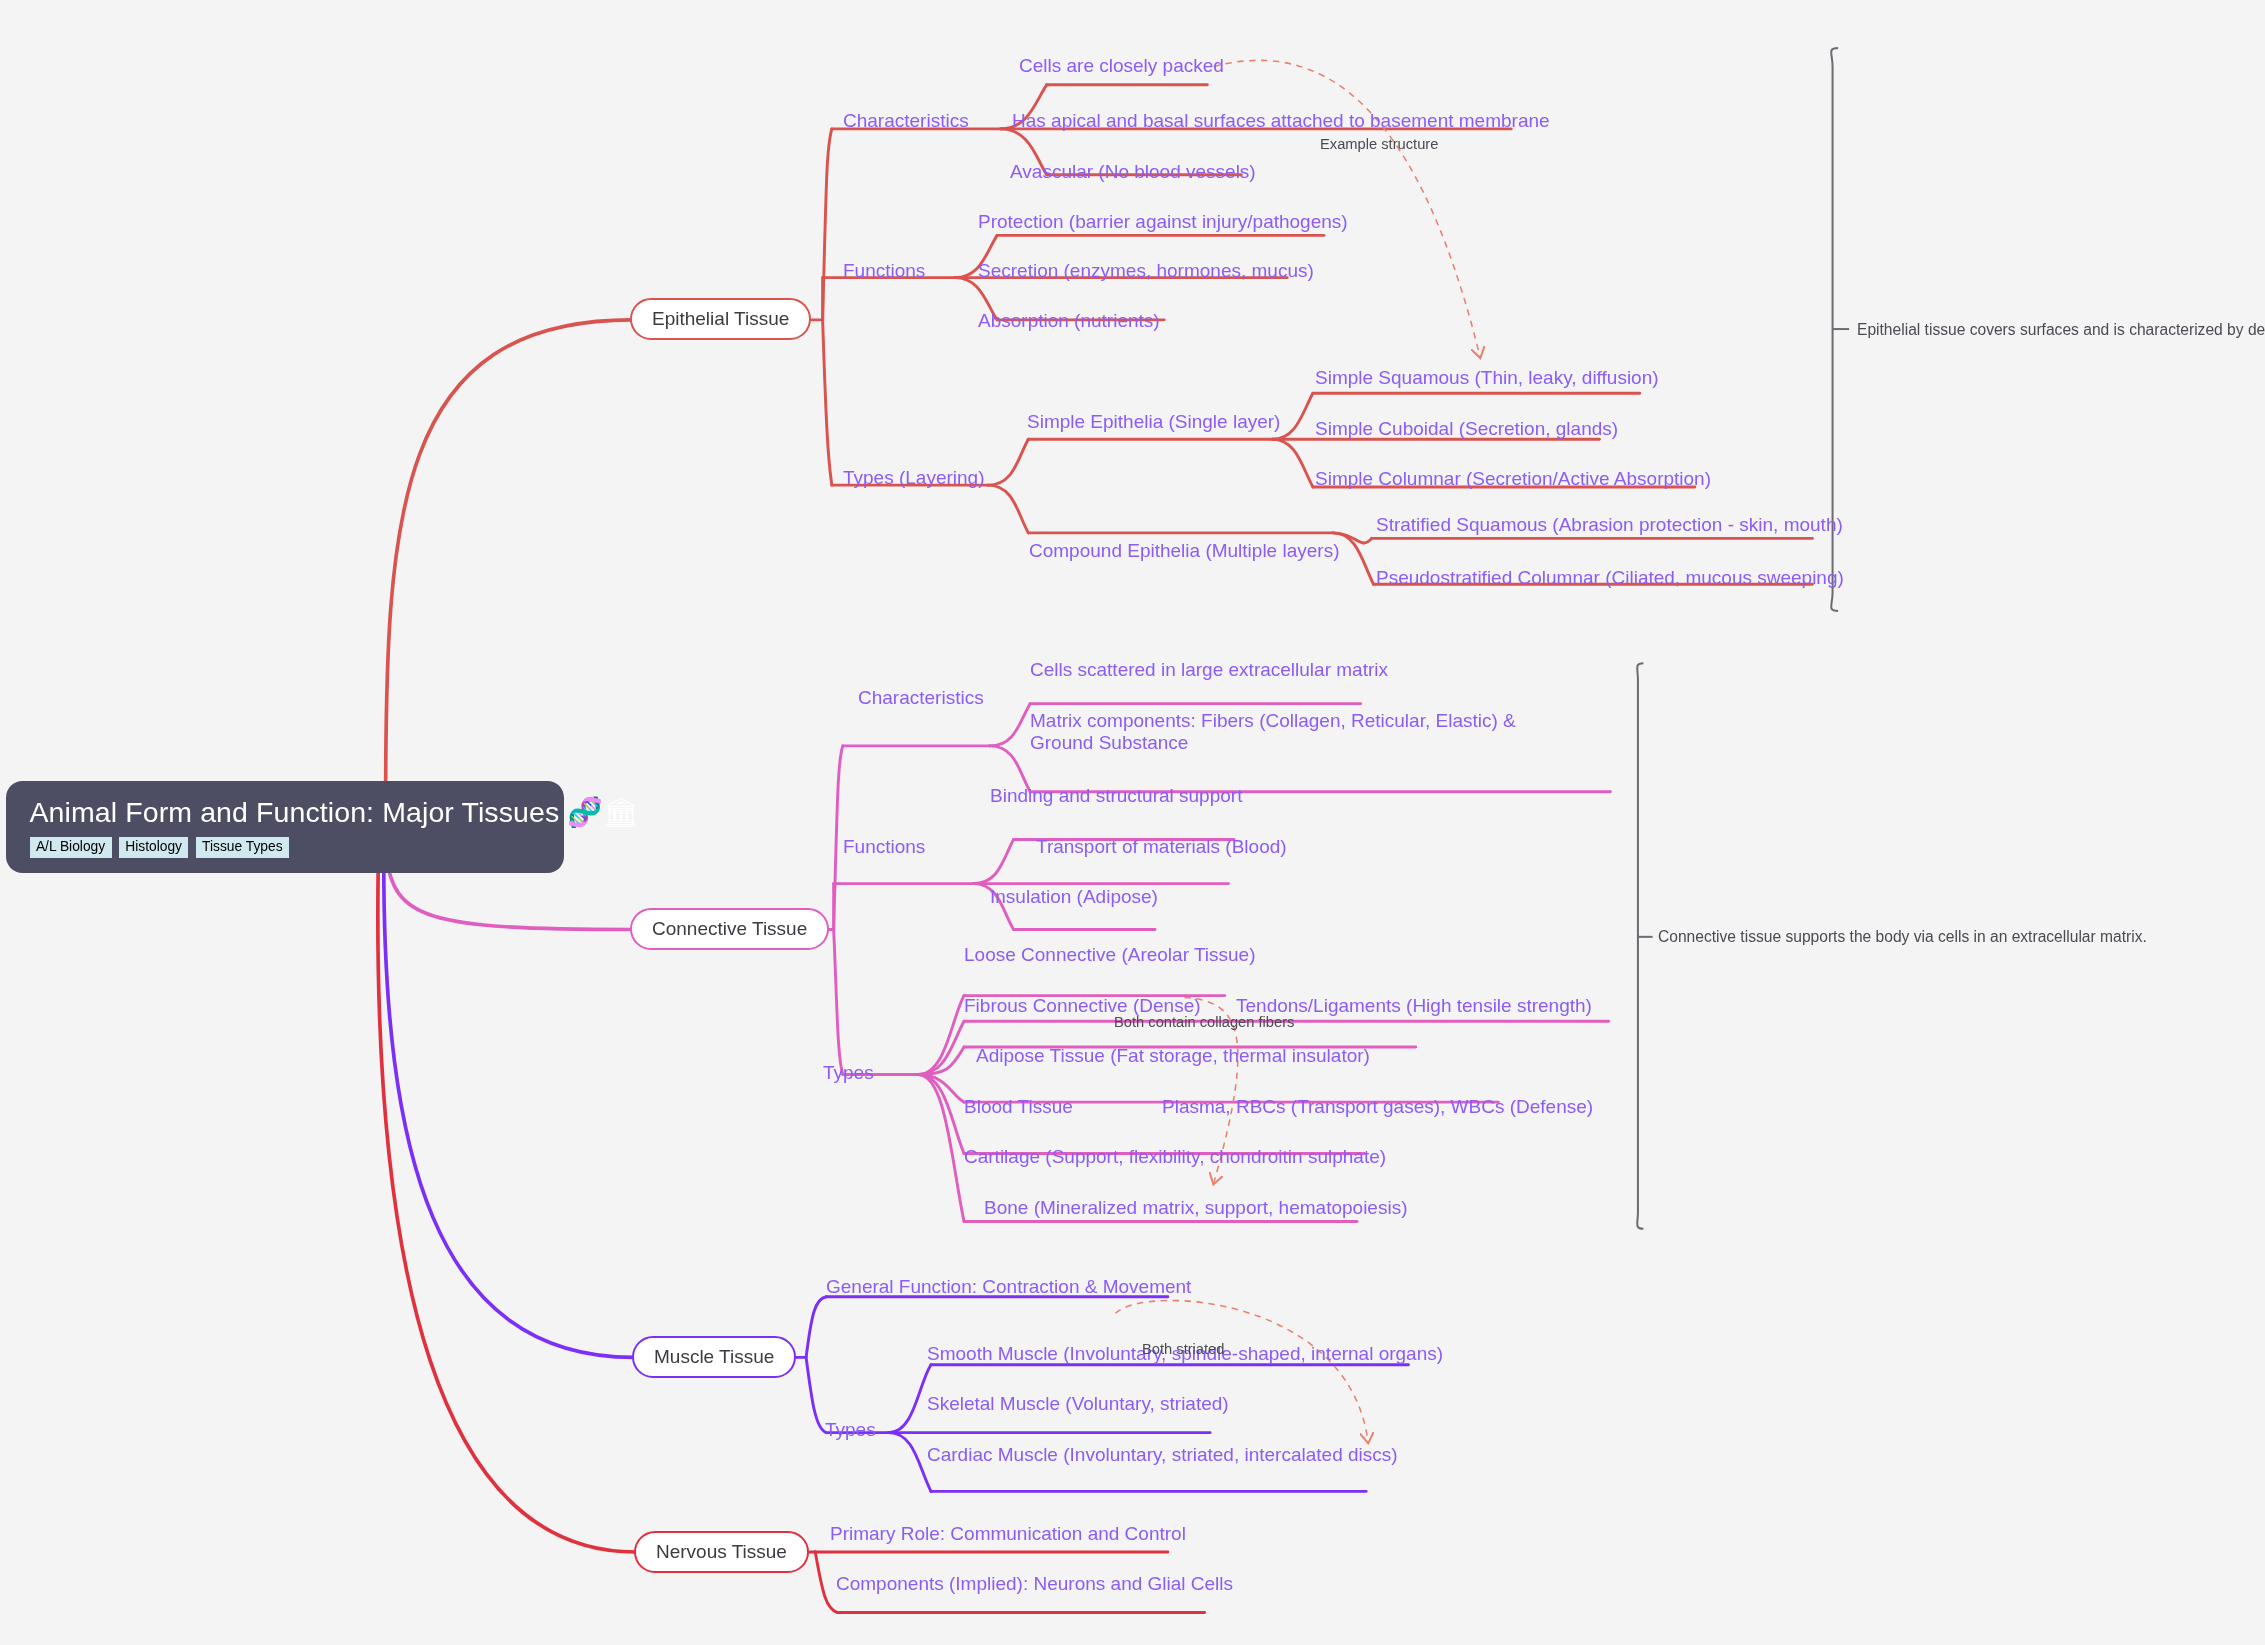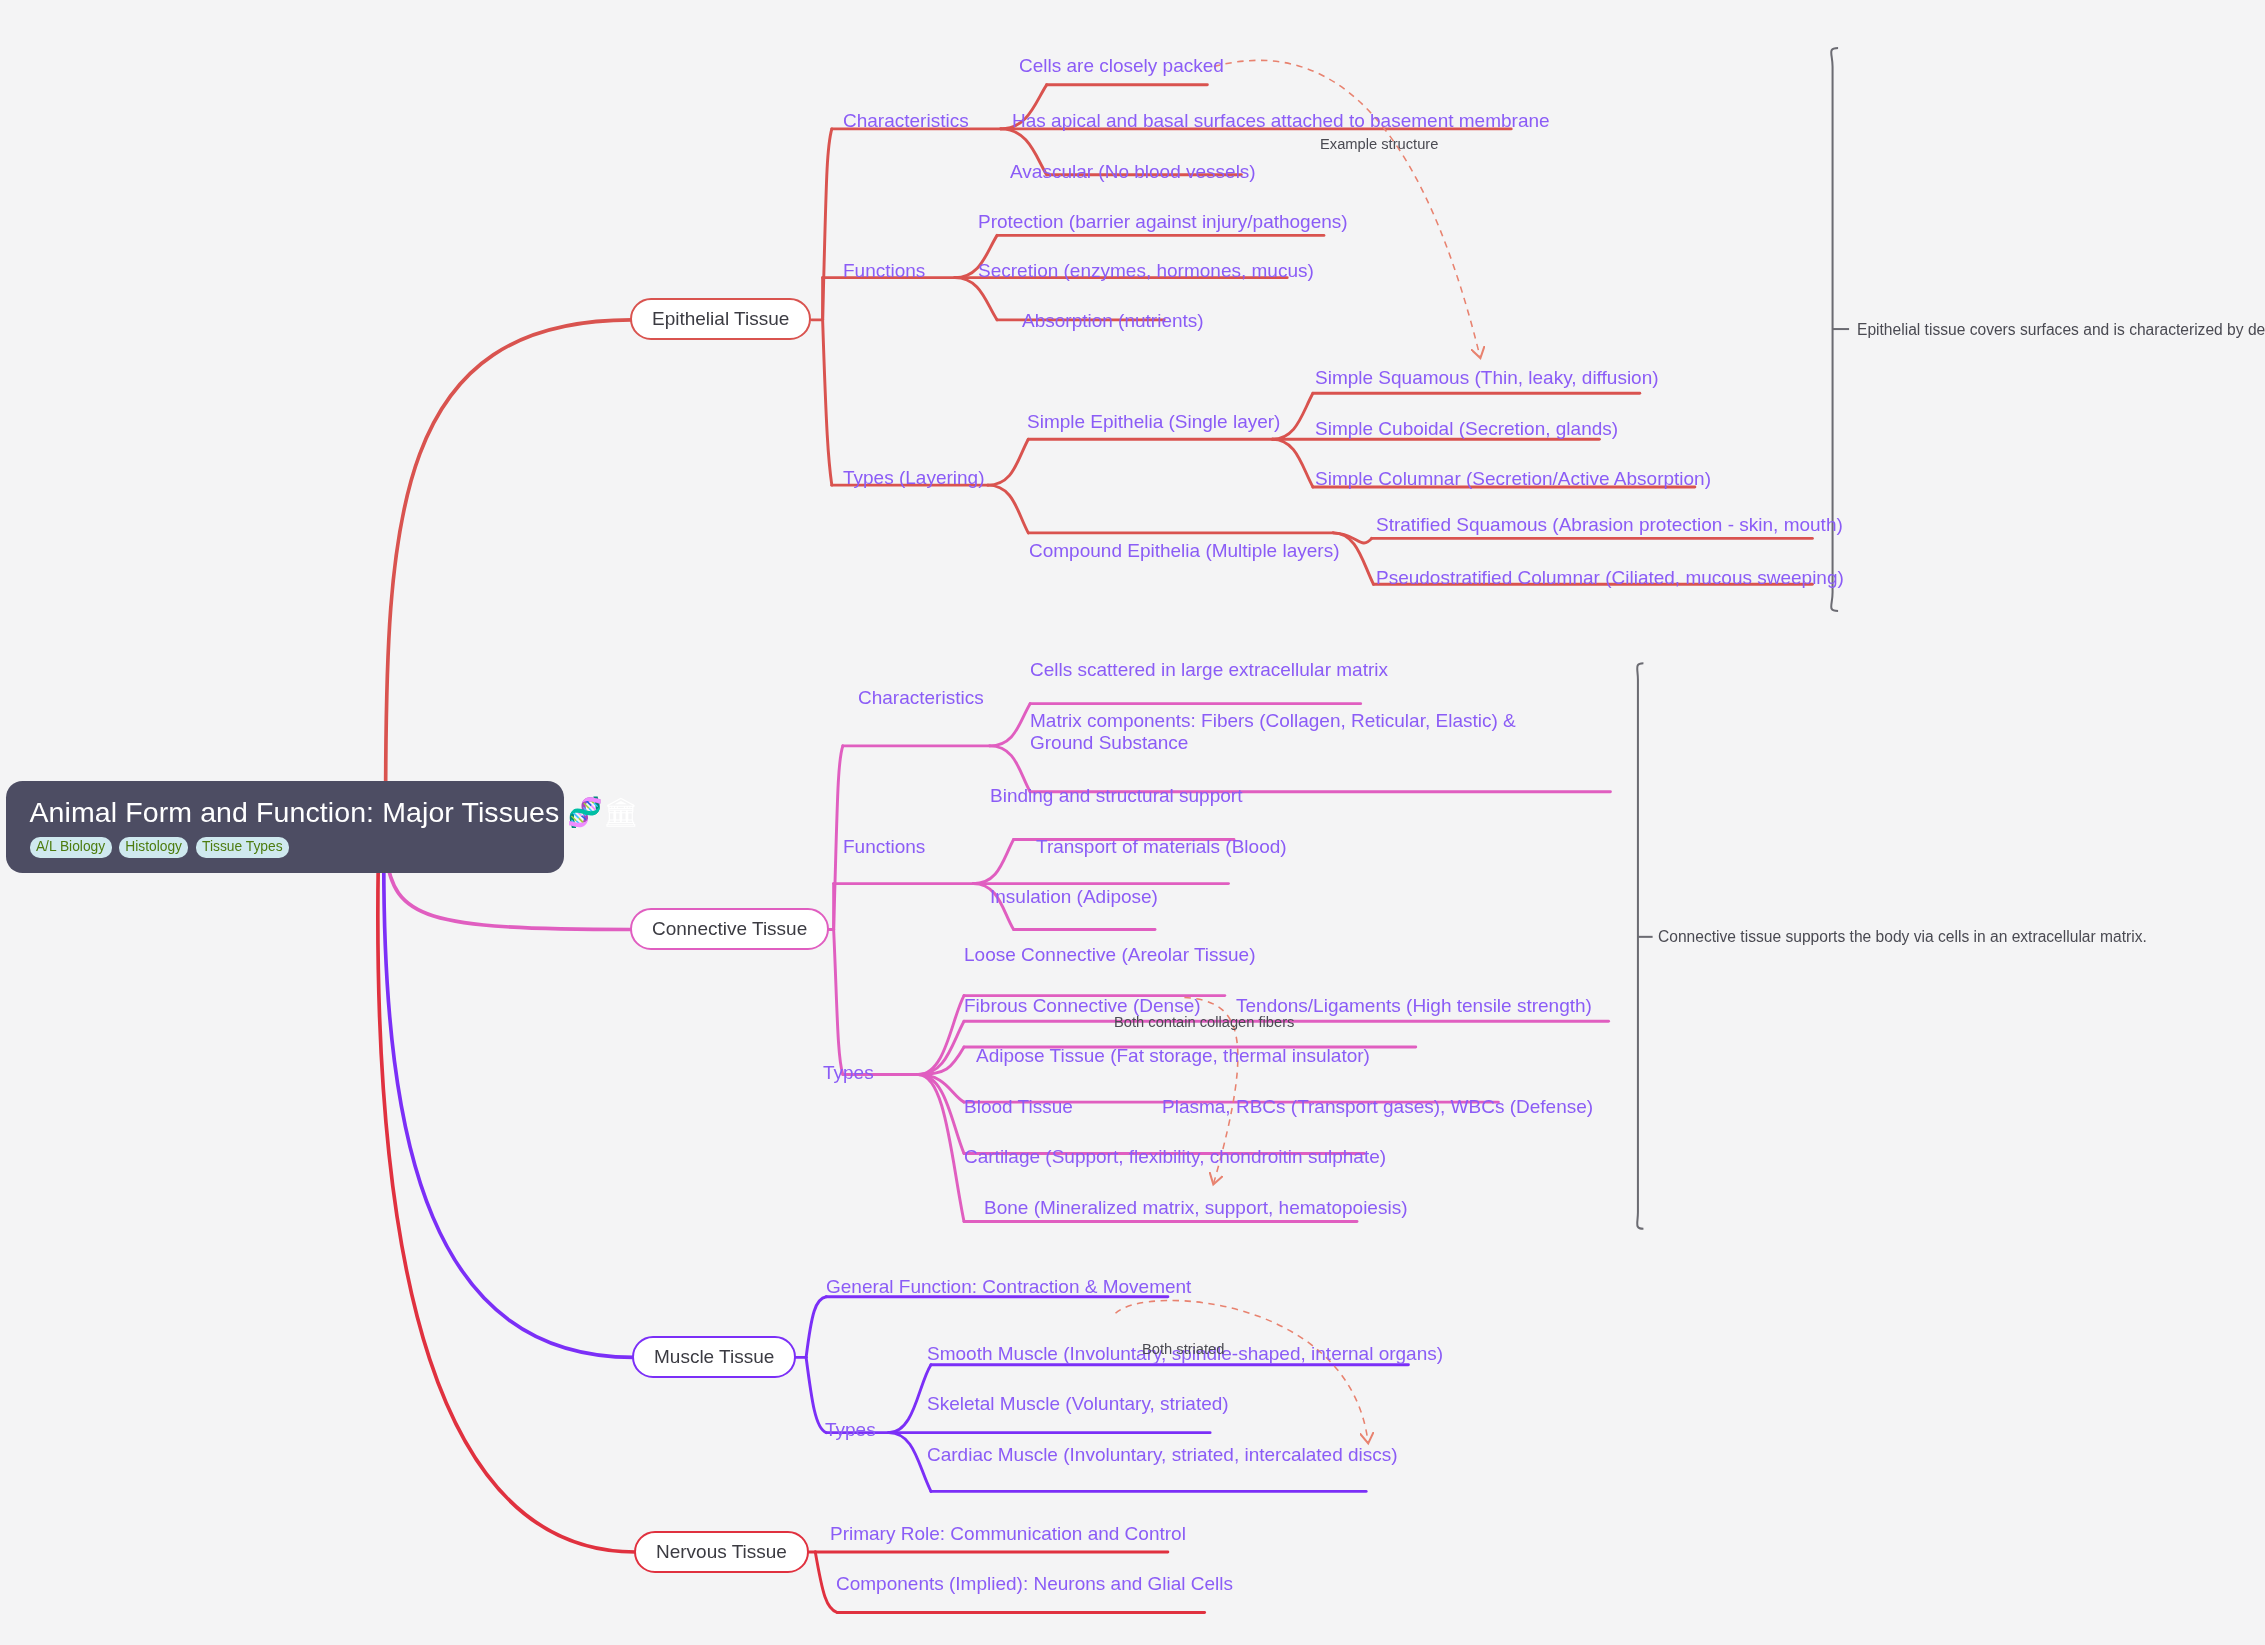--- a/index.html
+++ b/index.html
@@ -21,22 +21,22 @@
     padding:16.5px 24px 14.7px 24px;
     box-sizing:border-box;
     display:flex;flex-direction:column;gap:9.2px;
   }
   .root-title{
     color:#ffffff;font-size:28.5px;line-height:1.05;white-space:nowrap;
     font-weight:400;letter-spacing:0.1px;
   }
   .root-tags{display:flex;gap:7.3px;}
   .tag{
-    background:#cfe9ef;color:#4d7c0f;font-size:13.8px;
-    padding:1.8px 6.4px 2.8px 6.4px;border-radius:10px;white-space:nowrap;line-height:1.25;
+    background:#cfe9ef;color:#000000;font-size:13.8px;
+    padding:1.8px 6.4px 2.8px 6.4px;border-radius:0;white-space:nowrap;line-height:1.25;
   }
 
   
   .pill{
     position:absolute;
     background:#ffffff;
     border:2.8px solid #d9534f;
     border-radius:917px;
     height:42px;
     display:flex;align-items:center;justify-content:center;
@@ -221,21 +221,21 @@
   <div class="topic" style="left:843px;top:110px;">Characteristics</div>
   <div class="topic" style="left:843px;top:260px;">Functions</div>
   <div class="topic" style="left:843px;top:467px;">Types (Layering)</div>
 
   <div class="topic" style="left:1019px;top:55px;">Cells are closely packed</div>
   <div class="topic" style="left:1012px;top:110px;">Has apical and basal surfaces attached to basement membrane</div>
   <div class="topic" style="left:1010px;top:161px;">Avascular (No blood vessels)</div>
 
   <div class="topic" style="left:978px;top:211px;">Protection (barrier against injury/pathogens)</div>
   <div class="topic" style="left:978px;top:260px;">Secretion (enzymes, hormones, mucus)</div>
-  <div class="topic" style="left:978px;top:310px;margin-left:44px;">Absorption (nutrients)</div>
+  <div class="topic" style="left:978px;top:310px;">Absorption (nutrients)</div>
 
   <div class="topic" style="left:1027px;top:411px;">Simple Epithelia (Single layer)</div>
   <div class="topic" style="left:1029px;top:540px;">Compound Epithelia (Multiple layers)</div>
 
   <div class="topic" style="left:1315px;top:367px;">Simple Squamous (Thin, leaky, diffusion)</div>
   <div class="topic" style="left:1315px;top:418px;">Simple Cuboidal (Secretion, glands)</div>
   <div class="topic" style="left:1315px;top:468px;">Simple Columnar (Secretion/Active Absorption)</div>
 
   <div class="topic" style="left:1376px;top:514px;">Stratified Squamous (Abrasion protection - skin, mouth)</div>
   <div class="topic" style="left:1376px;top:567px;">Pseudostratified Columnar (Ciliated, mucous sweeping)</div>

